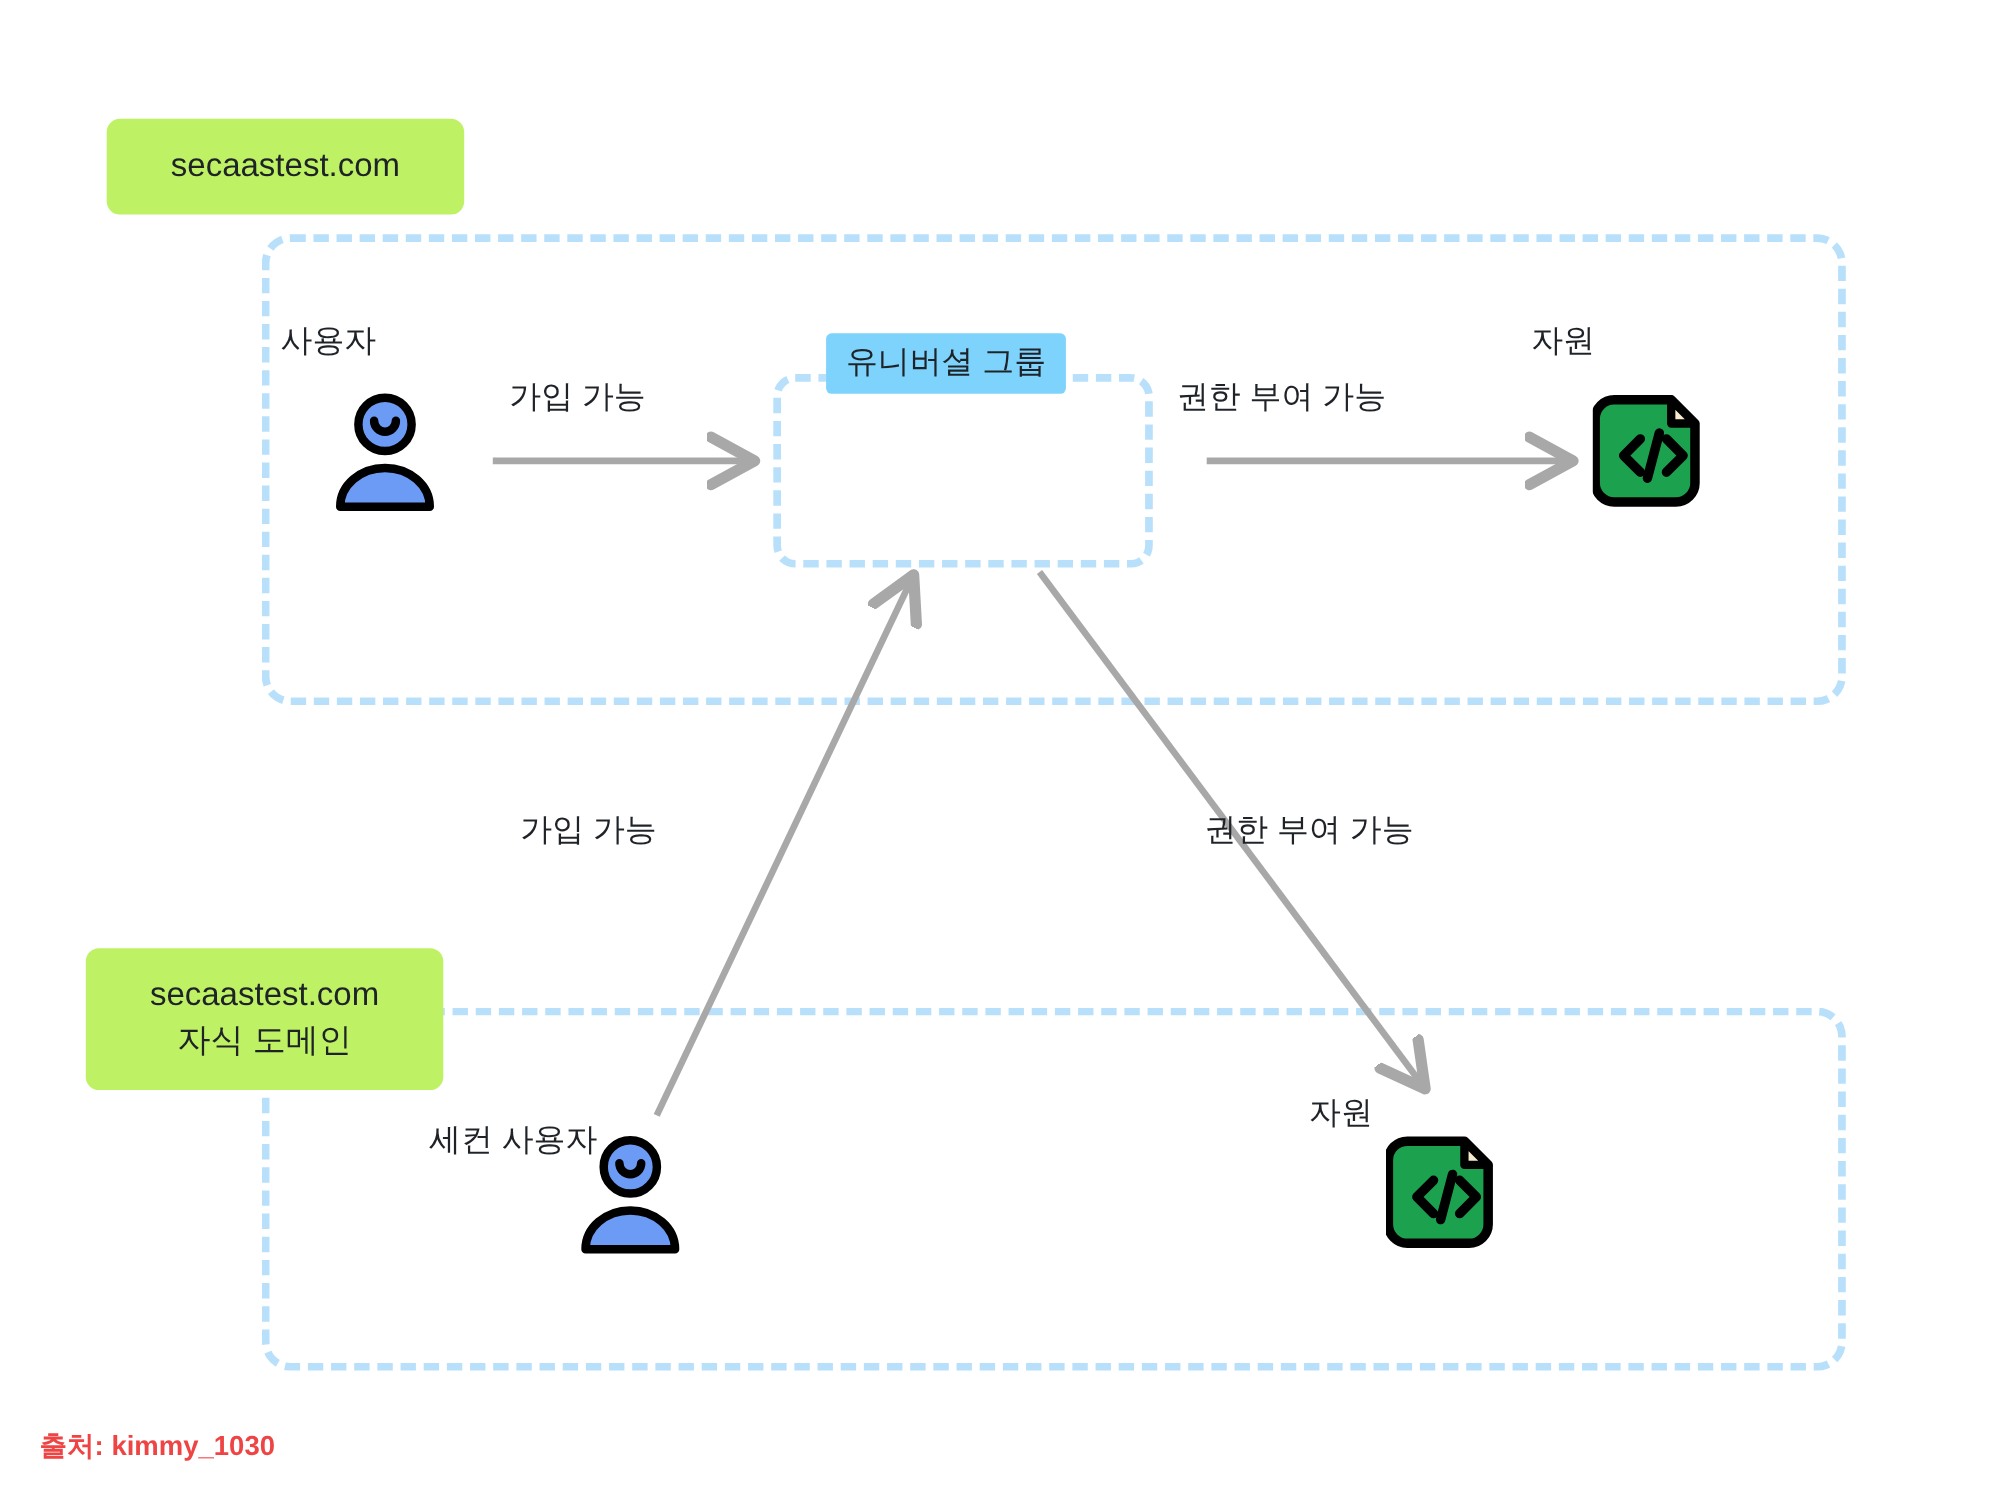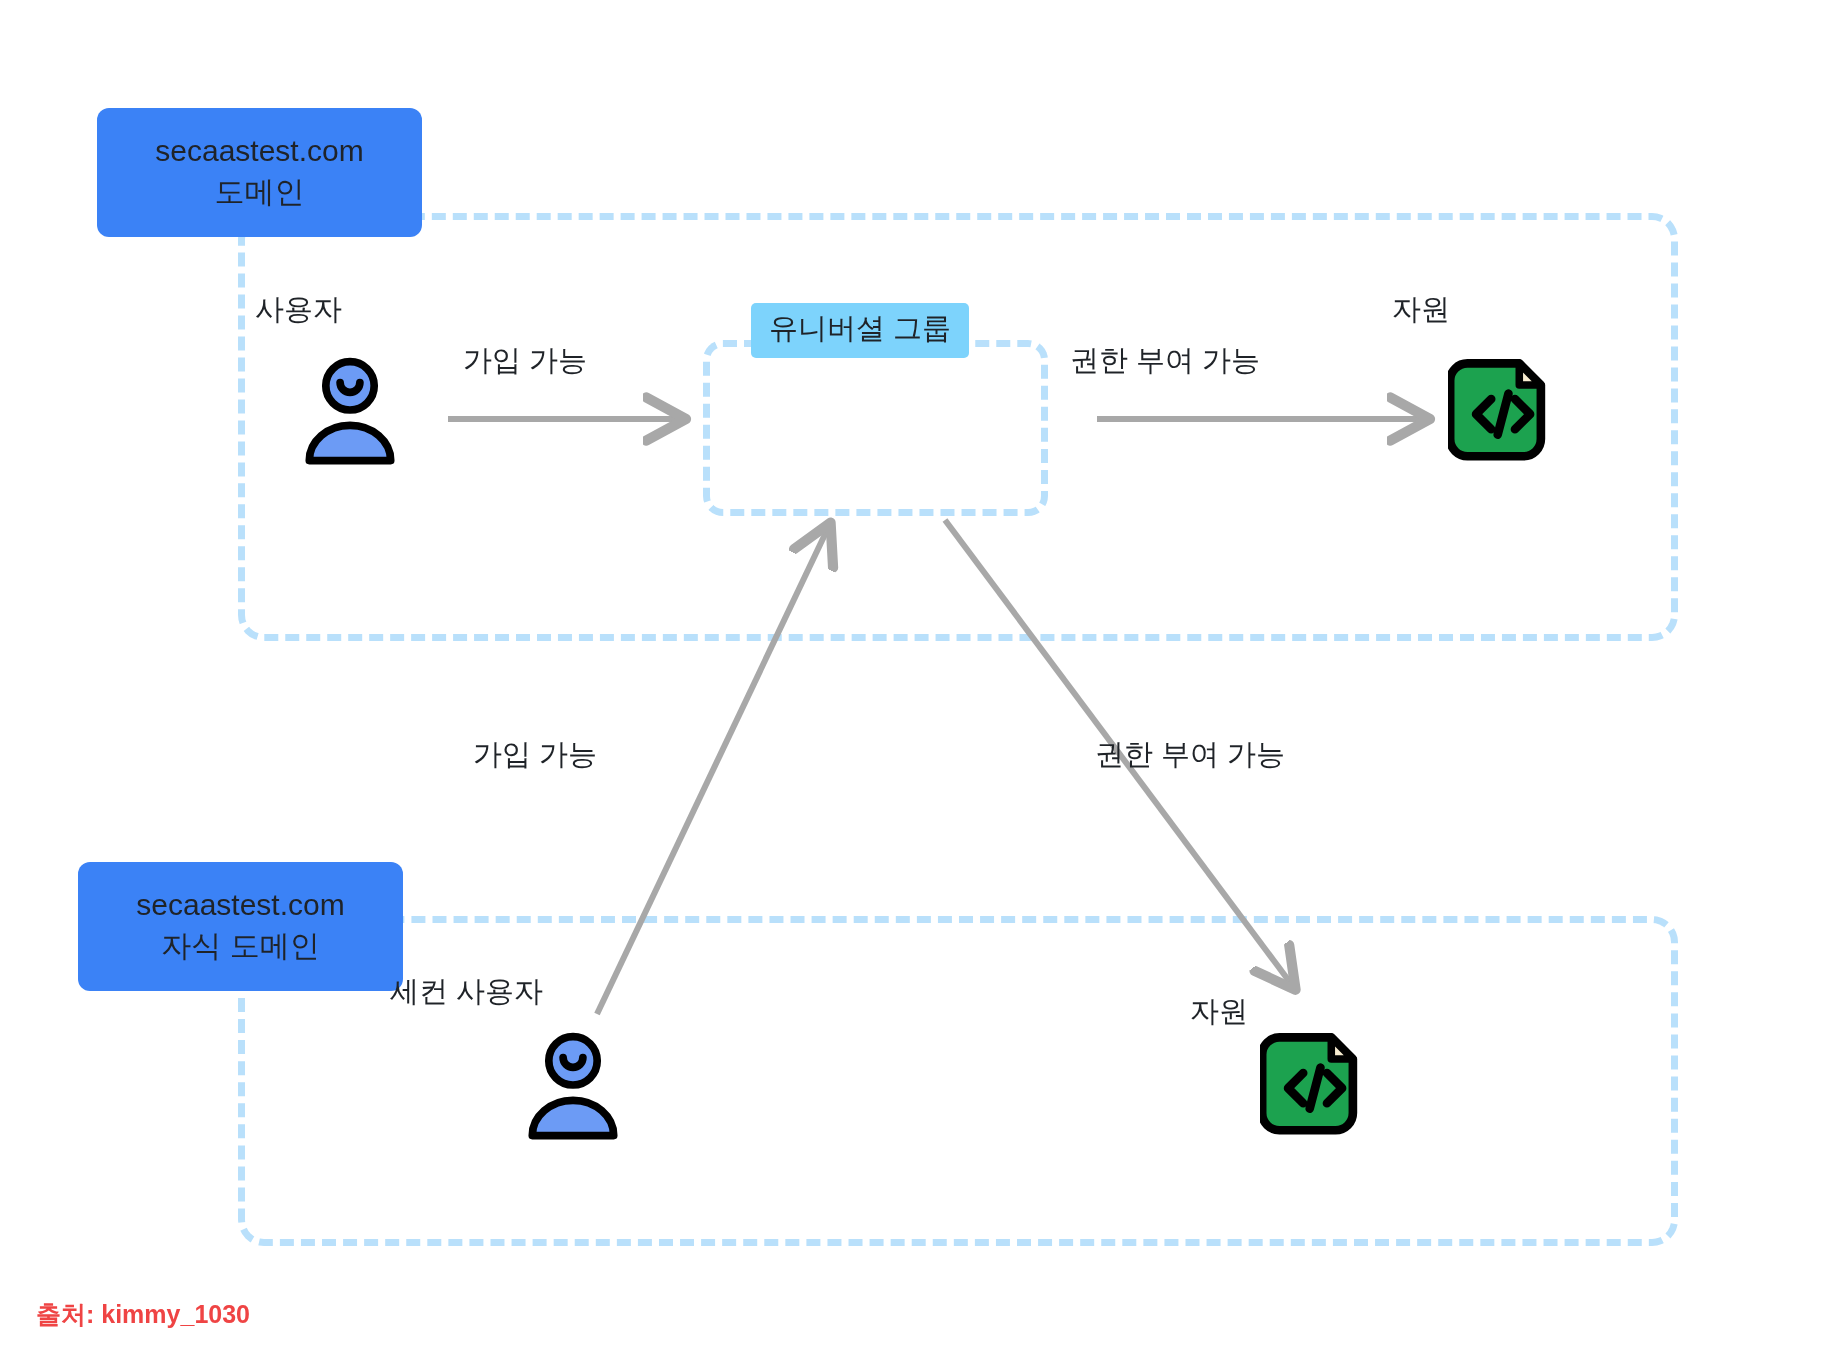--- a/index.html
+++ b/index.html
@@ -35,21 +35,21 @@
     border-radius: 26px;
     box-sizing: border-box;
     background: transparent;
   }
   #domain-box-parent { left: 238px; top: 213px; width: 1440px; height: 428px; }
   #domain-box-child  { left: 238px; top: 916px; width: 1440px; height: 330px; }
 
   
   .domain-label {
     position: absolute;
-    background: #3b82f6;
+    background: #bef264;
     border-radius: 12px;
     color: #1f2328;
     text-align: center;
     font-size: 30px;
     line-height: 1.38;
     padding: 22px 30px 24px 30px;
     box-sizing: border-box;
     white-space: nowrap;
   }
   #domain-label-parent { left: 97px; top: 108px; width: 325px; }
@@ -83,21 +83,21 @@
   
   .node-label {
     position: absolute;
     font-size: 29px;
     color: #1f2328;
     white-space: nowrap;
     text-align: left;
   }
   #label-user-top      { left: 255px;  top: 290px; width: 180px; }
   #label-resource-top  { left: 1392px; top: 290px; width: 180px; }
-  #label-user-bottom   { left: 390px;  top: 972px; width: 260px; }
+  #label-user-bottom   { left: 390px;  top: 1016px; width: 260px; }
   #label-resource-bottom { left: 1190px; top: 992px; width: 180px; }
 
   
   .edge-label {
     position: absolute;
     font-size: 29px;
     color: #1f2328;
     white-space: nowrap;
     text-align: center;
   }
@@ -154,21 +154,20 @@
     <g>
       <line x1="945" y1="520" x2="1292" y2="985" stroke="#a8a8a8" stroke-width="6" marker-end="url(#ah)"></line>
     </g>
   </svg>
 
   <div id="universal-group-box"></div>
   <div id="universal-group-label">유니버셜 그룹</div>
 
   <div class="domain-label" id="domain-label-parent">
     <span class="l1">secaastest.com</span>
-    <span class="l2">도메인</span>
   </div>
 
   <div class="domain-label" id="domain-label-child">
     <span class="l1">secaastest.com</span>
     <span class="l2">자식 도메인</span>
   </div>
 
   <div class="node-label" id="label-user-top">사용자</div>
   <div class="node-label" id="label-resource-top">자원</div>
   <div class="node-label" id="label-user-bottom">세컨 사용자</div>

